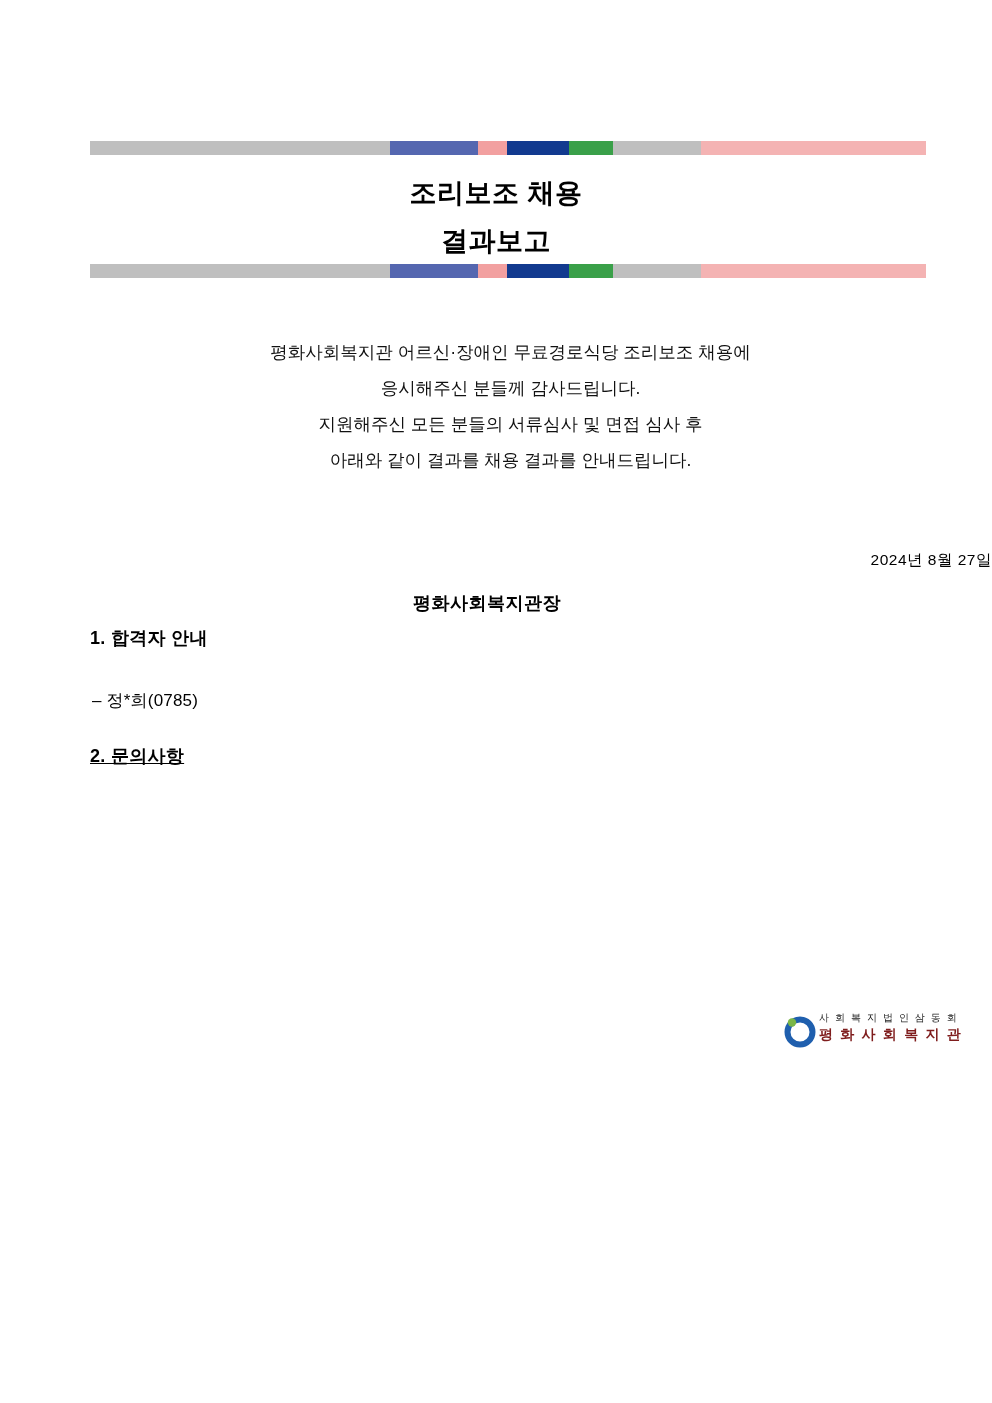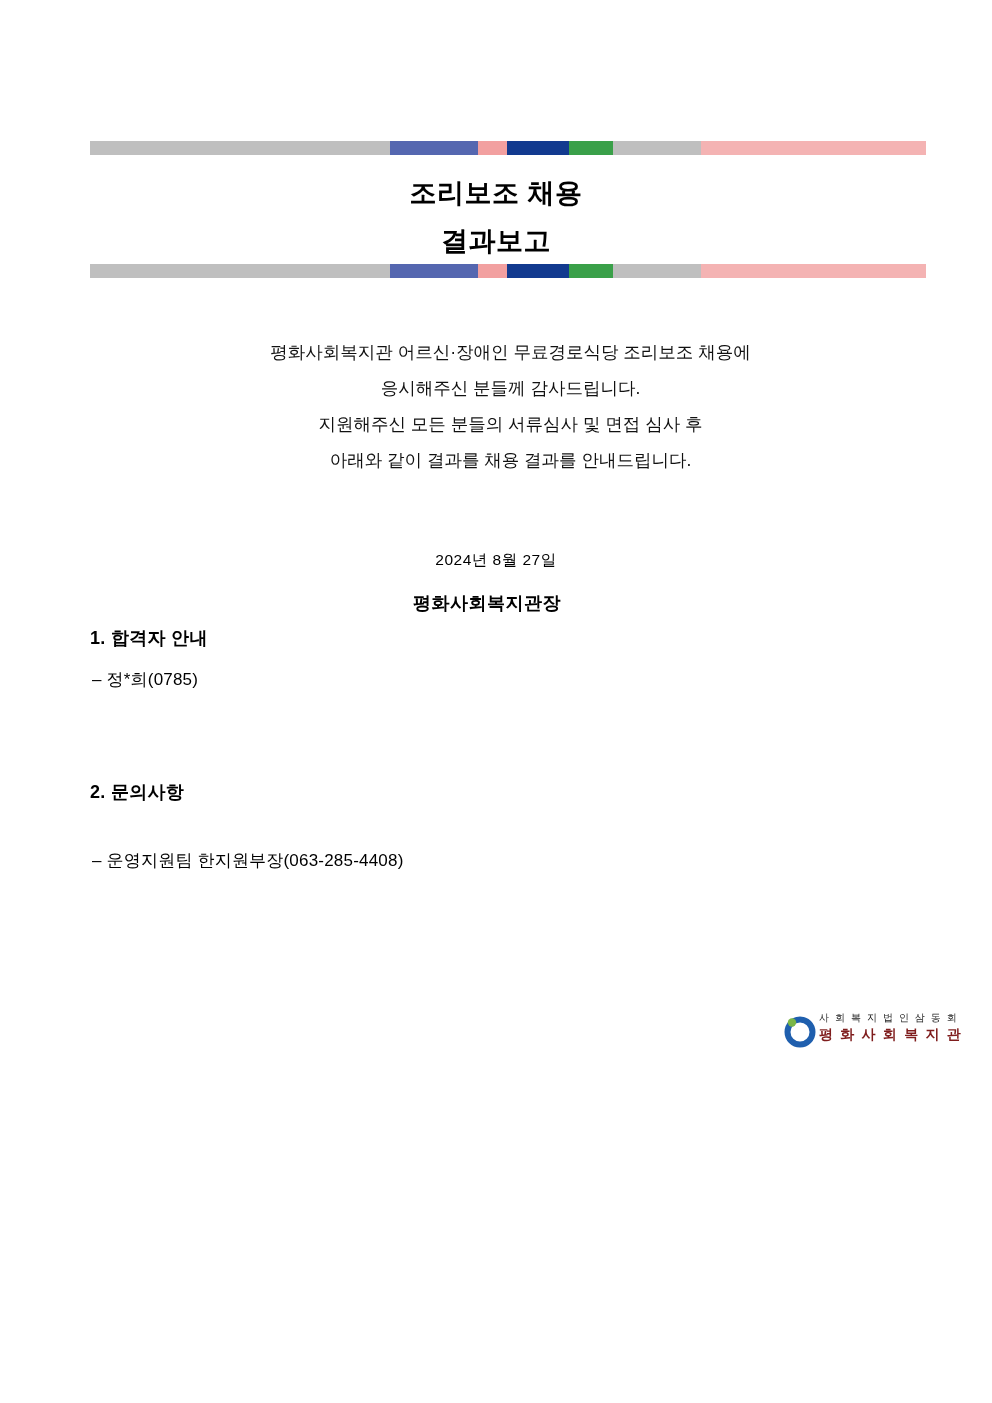--- a/index.html
+++ b/index.html
@@ -63,21 +63,21 @@
     color: #111;
   }
   .intro div { white-space: pre; padding-left: 29px; }
 
   
   .date-line {
     position: absolute;
     top: 550px;
     left: 0;
     width: 992px;
-    text-align: center;
+    text-align: right;
     font-size: 15.5px;
     letter-spacing: 0.5px;
   }
 
   
   .signature {
     position: absolute;
     top: 591px;
     left: 0;
     width: 804px;
@@ -91,29 +91,29 @@
 
   
   .section-heading {
     position: absolute;
     left: 90px;
     font-size: 18px;
     font-weight: bold;
     letter-spacing: 0.3px;
   }
   .section-1 { top: 626px; }
-  .section-2 { top: 780px; }
+  .section-2 { top: 744px; text-decoration: underline; }
 
   .section-item {
     position: absolute;
     left: 92px;
     font-size: 17px;
     letter-spacing: 0.2px;
   }
-  .item-1 { top: 668px; }
+  .item-1 { top: 689px; }
   .item-2 { top: 849px; }
 
   
   .logo {
     position: absolute;
     left: 783px;
     top: 1010px;
     width: 146px;
     height: 48px;
   }
@@ -183,21 +183,20 @@
   </div>
 
   <div class="date-line">2024년   8월   27일</div>
 
   <div class="signature">평화사회복지관장</div>
 
   <div class="section-heading section-1">1.  합격자 안내</div>
   <div class="section-item item-1">–  정*희(0785)</div>
 
   <div class="section-heading section-2">2.  문의사항</div>
-  <div class="section-item item-2">–  운영지원팀 한지원부장(063-285-4408)</div>
 
   <div class="logo">
     <div class="logo-mark">
       <svg width="34" height="34" viewBox="0 0 34 34" xmlns="http://www.w3.org/2000/svg">
         <circle cx="17" cy="18" r="12.5" fill="none" stroke="#1f5fae" stroke-width="6"></circle>
         <circle cx="9" cy="8.5" r="4.2" fill="#7ab648"></circle>
       </svg>
     </div>
     <div class="logo-text">
       <div class="logo-top-text">사 회 복 지 법 인 삼 동 회</div>

